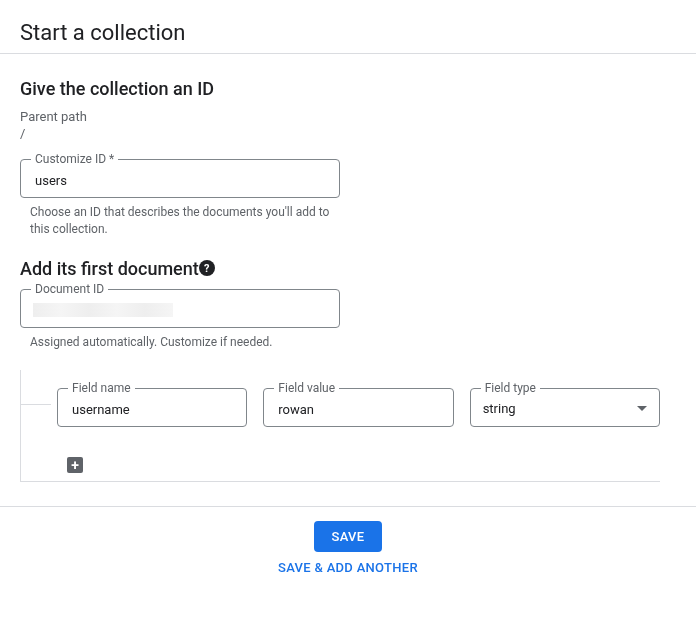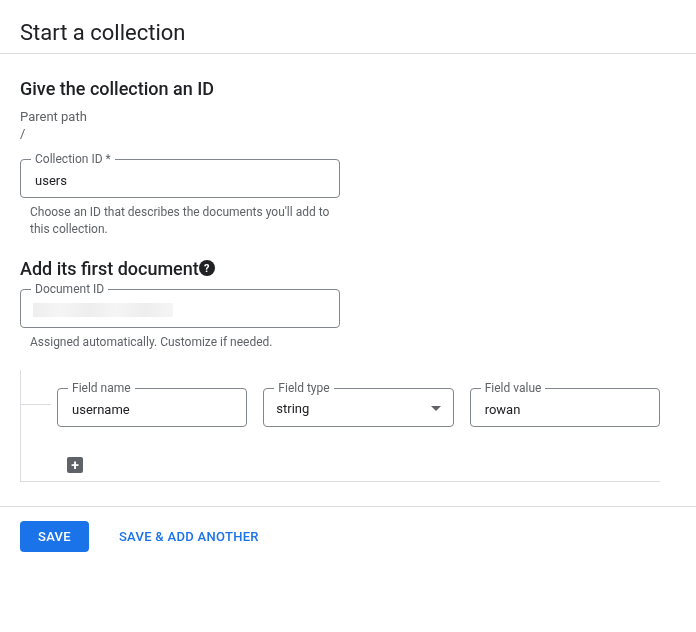--- a/index.html
+++ b/index.html
@@ -167,23 +167,23 @@
     display: inline-flex;
     align-items: center;
     justify-content: center;
     font-size: 11px;
     font-weight: bold;
   }
   .footer {
     border-top: 1px solid #dadce0;
     padding: 14px 20px;
     display: flex;
-    gap: 12px;
     align-items: center;
     margin-top: 24px;
+    flex-direction: column;
   }
   .btn {
     font-size: 13px;
     font-weight: 500;
     letter-spacing: 0.3px;
     padding: 8px 18px;
     border-radius: 4px;
     border: none;
     cursor: pointer;
     font-family: inherit;
@@ -212,21 +212,21 @@
 
 <div class="body-section">
 
   <h2 class="subtitle">Give the collection an ID</h2>
 
   <div class="label">Parent path</div>
   <div class="parent-path">/</div>
 
   <div class="field-group">
     <div class="outlined-field">
-      <span class="float-label">Collection ID *</span>
+      <span class="float-label">Customize ID *</span>
       <input type="text" value="users" style="">
     </div>
     <div class="helper-text">Choose an ID that describes the documents you'll add to this collection.</div>
   </div>
 
   <div class="gap"></div>
 
   <div class="subtitle-row">
     <h2 class="subtitle">Add its first document</h2>
     <span class="help-icon">?</span>
@@ -241,29 +241,29 @@
     <div class="helper-text">Assigned automatically. Customize if needed.</div>
   </div>
 
   <div class="row-container" style="width:640px;">
     <div class="row-l"></div>
     <div class="row-fields">
       <div class="outlined-field">
         <span class="float-label">Field name</span>
         <input type="text" value="username" style="">
       </div>
+      <div class="outlined-field">
+        <span class="float-label">Field value</span>
+        <input type="text" value="rowan" style="">
+      </div>
       <div class="outlined-field select-field">
         <span class="float-label">Field type</span>
         <span class="select-display">string</span>
         <span class="dropdown-arrow"></span>
       </div>
-      <div class="outlined-field">
-        <span class="float-label">Field value</span>
-        <input type="text" value="rowan" style="">
-      </div>
     </div>
     <div class="add-btn"></div>
   </div>
 
 </div>
 
 <div class="footer">
   <button class="btn btn-primary">SAVE</button>
   <button class="btn btn-text">SAVE &amp; ADD ANOTHER</button>
 </div>

